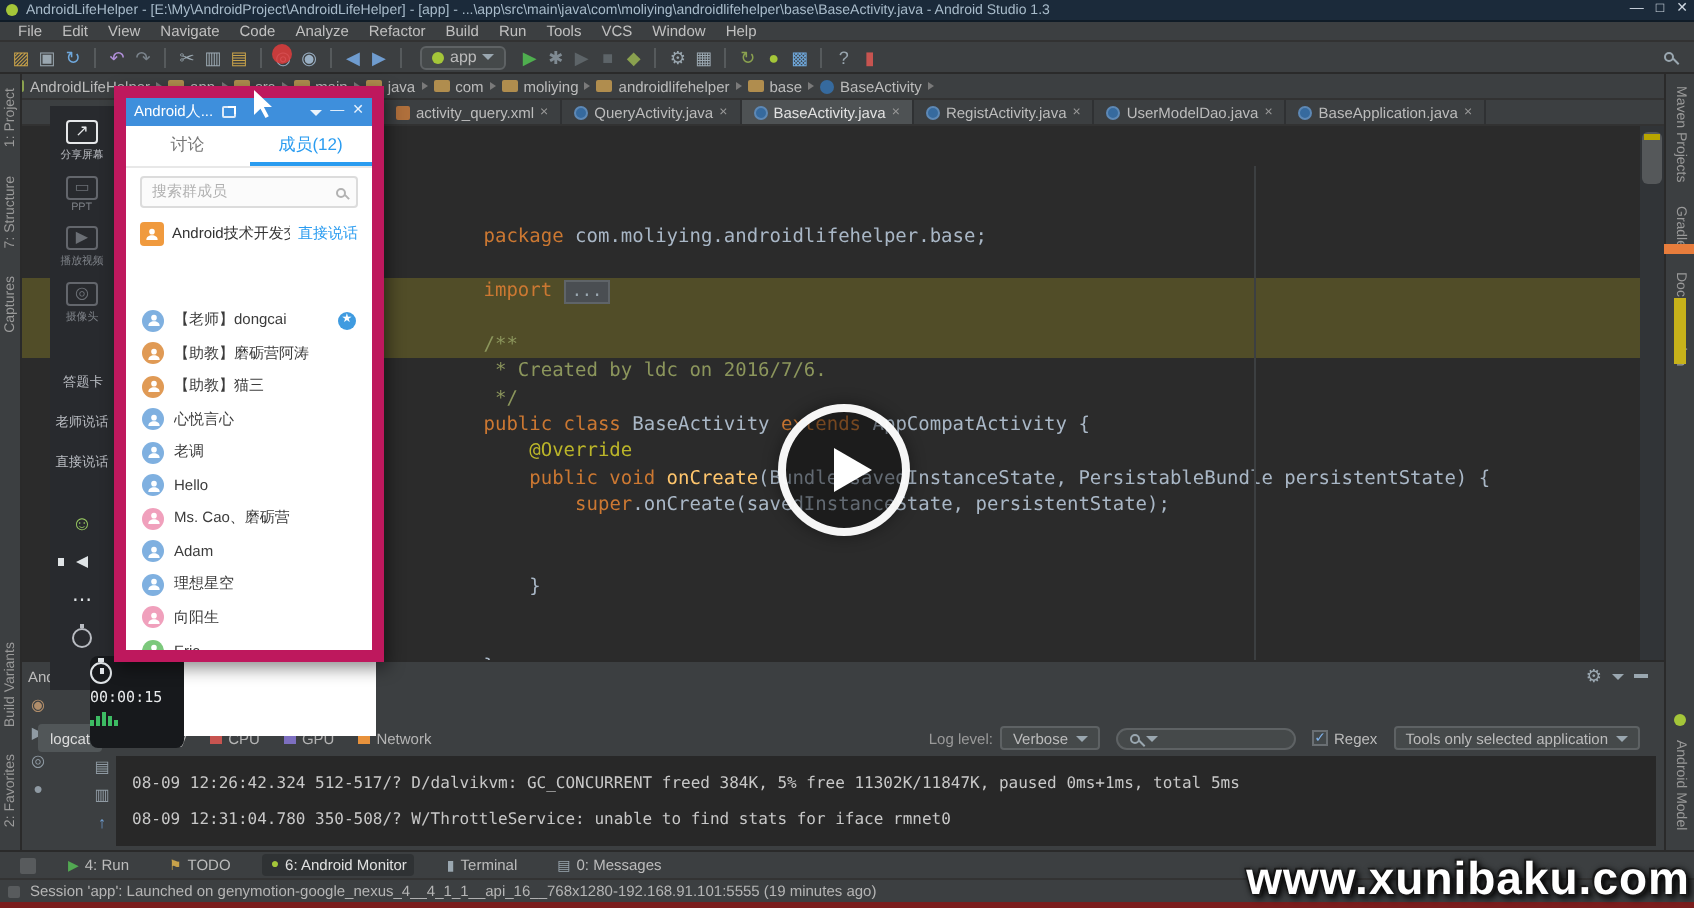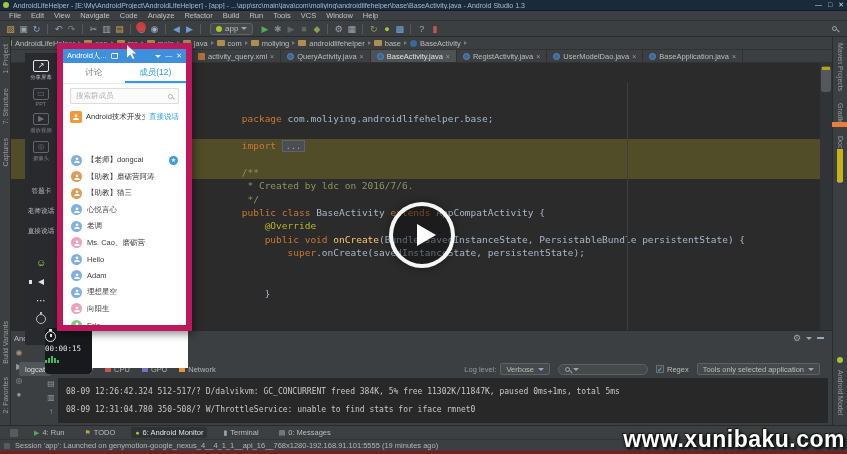--- a/index.html
+++ b/index.html
@@ -772,38 +772,38 @@
             <svg viewBox="0 0 24 24">
               <circle cx="12" cy="8.5" r="4.2" fill="#fff"></circle>
               <path d="M3.5 21c0-4.8 4-7 8.5-7s8.5 2.2 8.5 7z" fill="#fff"></path>
             </svg>
           </span>
           <span class="mname">老调</span>
 
         </div>
 
         <div class="member">
+          <span class="avatar" style="background: rgb(127, 176, 224);">
+            <svg viewBox="0 0 24 24">
+              <circle cx="12" cy="8.5" r="4.2" fill="#fff"></circle>
+              <path d="M3.5 21c0-4.8 4-7 8.5-7s8.5 2.2 8.5 7z" fill="#fff"></path>
+            </svg>
+          </span>
+          <span class="mname">Hello</span>
+
+        </div>
+
+        <div class="member">
           <span class="avatar" style="background: rgb(240, 160, 188);">
             <svg viewBox="0 0 24 24">
               <circle cx="12" cy="8.5" r="4.2" fill="#fff"></circle>
               <path d="M3.5 21c0-4.8 4-7 8.5-7s8.5 2.2 8.5 7z" fill="#fff"></path>
             </svg>
           </span>
           <span class="mname">Ms. Cao、磨砺营</span>
-
-        </div>
-
-        <div class="member">
-          <span class="avatar" style="background: rgb(127, 176, 224);">
-            <svg viewBox="0 0 24 24">
-              <circle cx="12" cy="8.5" r="4.2" fill="#fff"></circle>
-              <path d="M3.5 21c0-4.8 4-7 8.5-7s8.5 2.2 8.5 7z" fill="#fff"></path>
-            </svg>
-          </span>
-          <span class="mname">Hello</span>
 
         </div>
 
         <div class="member">
           <span class="avatar" style="background: rgb(127, 176, 224);">
             <svg viewBox="0 0 24 24">
               <circle cx="12" cy="8.5" r="4.2" fill="#fff"></circle>
               <path d="M3.5 21c0-4.8 4-7 8.5-7s8.5 2.2 8.5 7z" fill="#fff"></path>
             </svg>
           </span>

